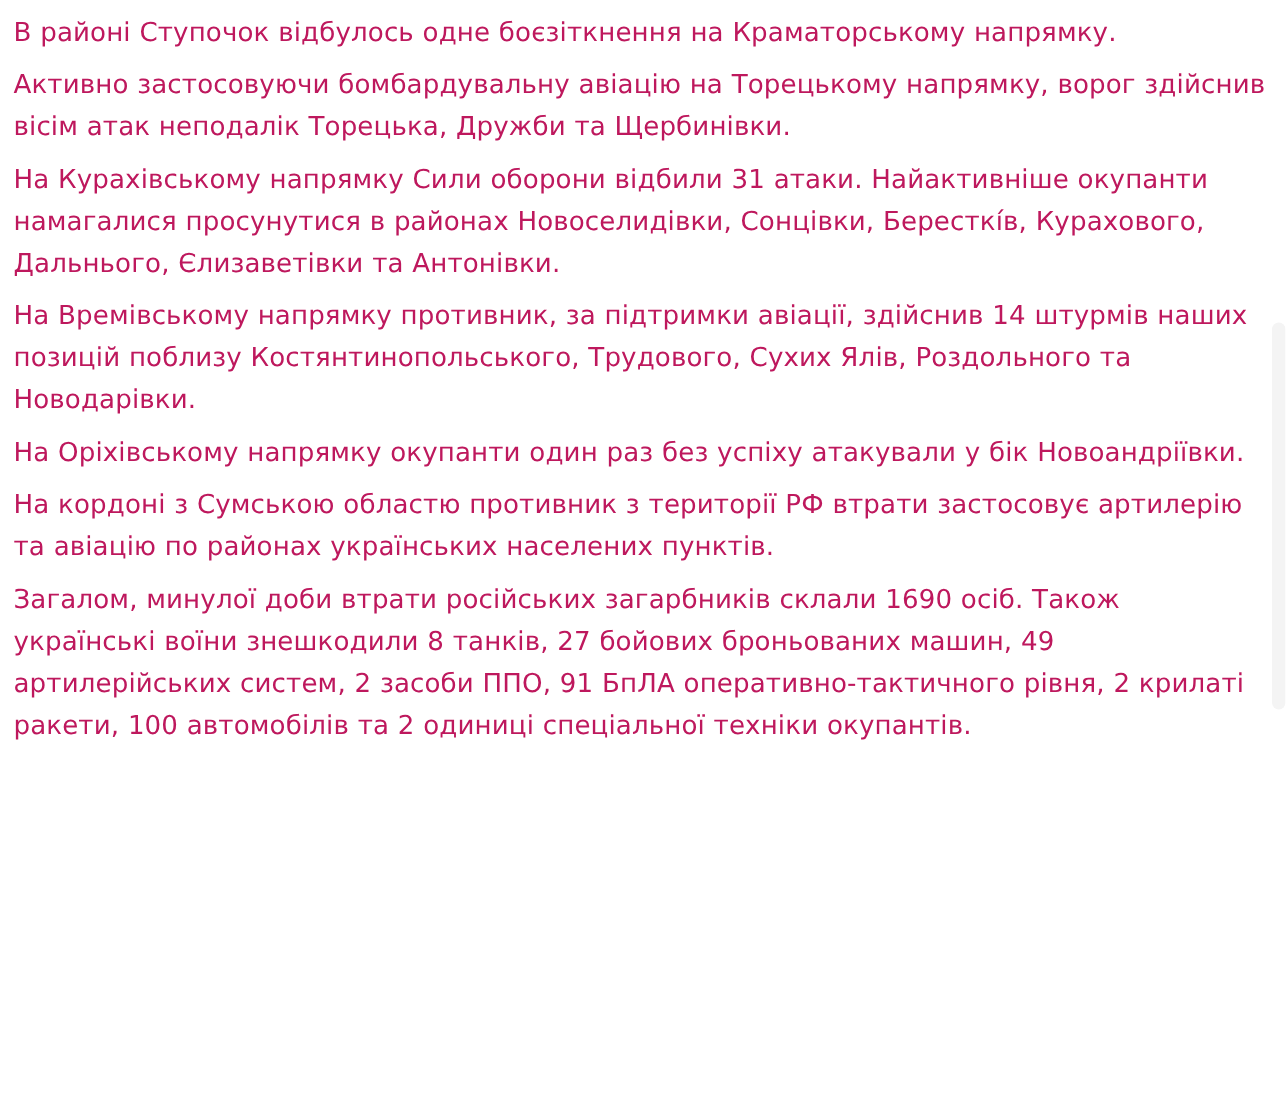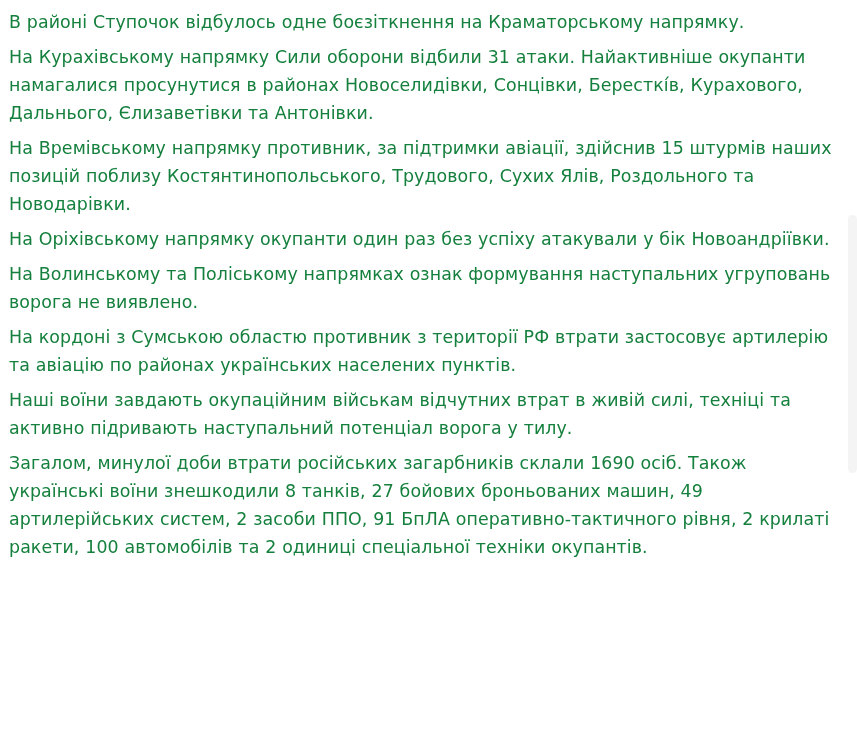--- a/index.html
+++ b/index.html
@@ -22,21 +22,21 @@
     height: 731px;
     padding: 8px 12px 0 9px;
     position: relative;
   }
   .para {
     margin: 0 0 7px 0;
     padding: 0;
     font-size: 17.4px;
     line-height: 28px;
     letter-spacing: 0.005em;
-    color: #15803d;
+    color: #be185d;
     text-align: left;
     word-spacing: 0.01em;
     max-width: 838px;
   }
   .para:last-child {
     margin-bottom: 0;
   }
   
   #scrollbar-track {
     position: absolute;
@@ -54,24 +54,23 @@
     height: 258px;
     background: #f4f4f4;
     border-radius: 5px;
   }
 </style>
 </head>
 <body style="background: rgb(255, 255, 255); color: rgb(28, 28, 28);">
 
 <div id="article">
     <p class="para">В районі Ступочок відбулось одне боєзіткнення на Краматорському напрямку.</p>
+    <p class="para">Активно застосовуючи бомбардувальну авіацію на Торецькому напрямку, ворог здійснив вісім атак неподалік Торецька, Дружби та Щербинівки.</p>
     <p class="para">На Курахівському напрямку Сили оборони відбили 31 атаки. Найактивніше окупанти намагалися просунутися в районах Новоселидівки, Сонцівки, Бересткі́в, Курахового, Дальнього, Єлизаветівки та Антонівки.</p>
-    <p class="para">На Времівському напрямку противник, за підтримки авіації, здійснив 15 штурмів наших позицій поблизу Костянтинопольського, Трудового, Сухих Ялів, Роздольного та Новодарівки.</p>
+    <p class="para">На Времівському напрямку противник, за підтримки авіації, здійснив 14 штурмів наших позицій поблизу Костянтинопольського, Трудового, Сухих Ялів, Роздольного та Новодарівки.</p>
     <p class="para">На Оріхівському напрямку окупанти один раз без успіху атакували у бік Новоандріївки.</p>
-    <p class="para">На Волинському та Поліському напрямках ознак формування наступальних угруповань ворога не виявлено.</p>
     <p class="para">На кордоні з Сумською областю противник з території РФ втрати застосовує артилерію та авіацію по районах українських населених пунктів.</p>
-    <p class="para">Наші воїни завдають окупаційним військам відчутних втрат в живій силі, техніці та активно підривають наступальний потенціал ворога у тилу.</p>
     <p class="para">Загалом, минулої доби втрати російських загарбників склали 1690 осіб. Також українські воїни знешкодили 8 танків, 27 бойових броньованих машин, 49 артилерійських систем, 2 засоби ППО, 91 БпЛА оперативно-тактичного рівня, 2 крилаті ракети, 100 автомобілів та 2 одиниці спеціальної техніки окупантів.</p>
   </div>
 
 <div id="scrollbar-track" style="background: rgb(255, 255, 255);">
   <div id="scrollbar-thumb" style="background: rgb(244, 244, 244);"></div>
 </div>
 
 </body></html>

